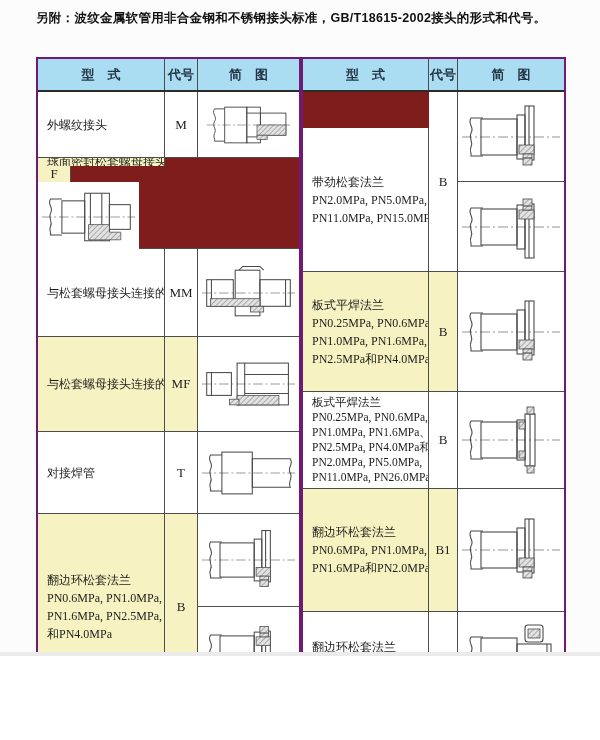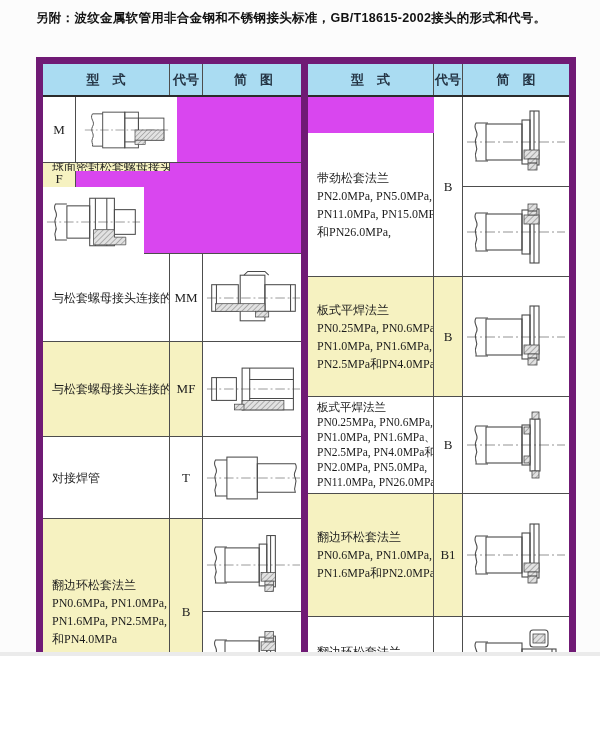--- a/index.html
+++ b/index.html
@@ -1,20 +1,20 @@
 <!DOCTYPE html>
 <html><head>
 <meta charset="utf-8">
 <style>
   html,body{margin:0;padding:0;}
   .page{position:relative;width:600px;height:656px;background:#fcfcfc;overflow:hidden;
         font-family:"Liberation Serif", serif;color:#1c1c1c;}
   .title{position:absolute;left:36px;top:10px;width:540px;font-family:"Liberation Sans",sans-serif;
          font-weight:bold;font-size:12.5px;letter-spacing:0.3px;color:#111;}
-  .ftable{position:absolute;top:57px;border:7px solid #701a75;background:#d946ef;}
+  .ftable{position:absolute;top:57px;border:2px solid #701a75;background:#7f1d1d;}
   .hdr{display:flex;background:#aadcf2;border-bottom:2px solid #2b2b2b;box-sizing:border-box;height:33px;}
   .hdr .hcell{display:flex;align-items:center;justify-content:center;box-sizing:border-box;
               font-family:"Liberation Sans",sans-serif;font-weight:bold;font-size:13px;color:#253545;}
   .row{display:flex;box-sizing:border-box;border-bottom:1px solid #4d4d4d;}
   .row:last-child{border-bottom:none;}
   .cell{box-sizing:border-box;border-right:1px solid #4d4d4d;background:#fff;}
   .hdr .hcell{border-right:1px solid #4d4d4d;}
   .hdr .hcell:last-child, .cell:last-child{border-right:none;}
   .cell-type{display:flex;flex-direction:column;justify-content:center;padding:4px 4px 4px 9px;overflow:hidden;}
   .cell-type .line{font-size:12px;line-height:18px;white-space:nowrap;}
@@ -33,20 +33,23 @@
 <div class="page">
   <div class="title">另附：波纹金属软管用非合金钢和不锈钢接头标准，GB/T18615-2002接头的形式和代号。</div>
   <div id="tables-root">
       <div class="ftable" style="left: 36px; width: 261px;">
         <div class="hdr">
           <div class="hcell" style="width: 127px;">型　式</div>
           <div class="hcell" style="width: 33px;">代号</div>
           <div class="hcell" style="width: 101px;">简　图</div>
         </div>
         <div class="row" style="height: 66px;">
+          <div class="cell cell-type" style="width: 127px;">
+            <div class="line">外螺纹接头</div>
+          </div>
           <div class="cell cell-code" style="width: 33px;">M</div>
           <div class="cell cell-diagram" style="width: 101px;">
             <div class="dcell">
               <svg viewBox="0 0 100 68" preserveAspectRatio="xMidYMid meet" height="58" width="85">
                 <defs>
                   <pattern id="h0" width="4" height="4" patternUnits="userSpaceOnUse" patternTransform="rotate(45)">
                     <rect width="4" height="4" fill="#e2e2e2"></rect>
                     <line x1="0" y1="0" x2="0" y2="4" stroke="#6f6f6f" stroke-width="1"></line>
                   </pattern>
                 </defs>
@@ -219,21 +222,20 @@
         <div class="hdr">
           <div class="hcell" style="width: 126px;">型　式</div>
           <div class="hcell" style="width: 29px;">代号</div>
           <div class="hcell" style="width: 106px;">简　图</div>
         </div>
         <div class="row" style="height: 180px;">
           <div class="cell cell-type" style="width: 126px; margin-top: 36px;">
             <div class="line">带劲松套法兰</div>
             <div class="line">PN2.0MPa, PN5.0MPa,</div>
             <div class="line">PN11.0MPa, PN15.0MPa,</div>
-            <div class="line">和PN26.0MPa,</div>
           </div>
           <div class="cell cell-code" style="width: 29px;">B</div>
           <div class="cell cell-diagram" style="width: 106px;">
             <div class="dcell divided" style="height: 81px;">
               <svg viewBox="0 0 100 68" preserveAspectRatio="xMidYMid meet" height="70" width="100">
                 <defs>
                   <pattern id="h7" width="4" height="4" patternUnits="userSpaceOnUse" patternTransform="rotate(45)">
                     <rect width="4" height="4" fill="#e2e2e2"></rect>
                     <line x1="0" y1="0" x2="0" y2="4" stroke="#6f6f6f" stroke-width="1"></line>
                   </pattern>

